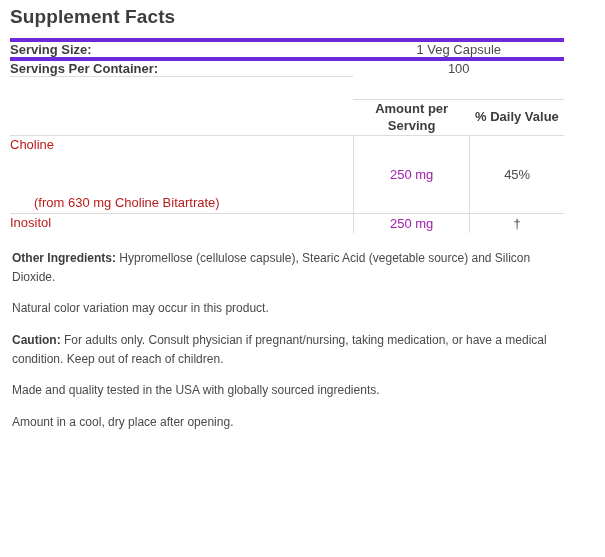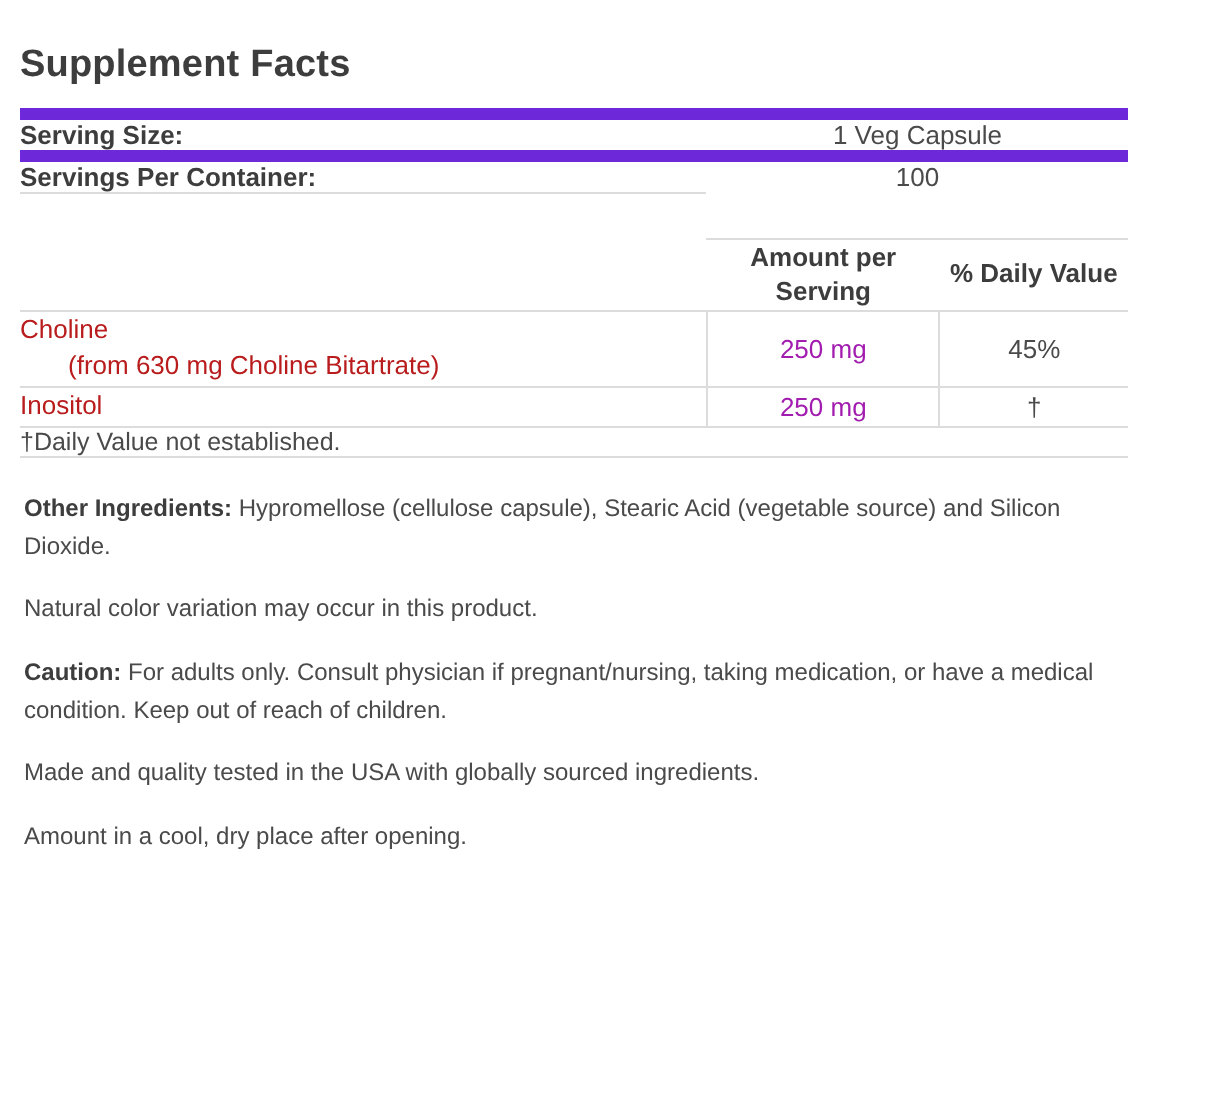--- a/index.html
+++ b/index.html
@@ -11,40 +11,40 @@
     min-height: 557px;
     background: #ffffff;
     font-family: "Liberation Sans", sans-serif;
     color: #4a4a4a;
     font-size: 13px;
     -webkit-font-smoothing: antialiased;
   }
   .page {
     width: 574px;
     box-sizing: border-box;
-    padding: 16px 10px;
+    padding: 0 10px;
   }
   .sf-title {
     font-size: 19px;
     font-weight: bold;
     color: #3d3d3d;
     padding: 6px 0 10px 0;
     letter-spacing: 0.1px;
   }
   table.facts {
     width: 100%;
     border-collapse: collapse;
     table-layout: fixed;
   }
   table.facts td, table.facts th {
     padding: 0;
     vertical-align: middle;
   }
   .rowline td {
-    border-top: 6px solid #6d28d9;
+    border-top: 4px solid #6d28d9;
   }
   .cell-label {
     padding: 10px 4px 10px 2px;
     font-weight: bold;
     color: #3d3d3d;
     font-size: 13px;
   }
   .cell-value {
     padding: 10px 4px;
     text-align: center;
@@ -69,20 +69,21 @@
   }
   .nutrient-name {
     padding: 11px 4px 11px 2px;
     color: #b91c1c;
     font-size: 13px;
     line-height: 1.45;
   }
   .nutrient-sub {
     display: block;
     padding-left: 24px;
+    margin-top: 40px;
   }
   .nutrient-amt {
     padding: 11px 4px;
     text-align: center;
     color: #a21caf;
     border-left: 1px solid #dcdcdc;
     border-right: 1px solid #dcdcdc;
     font-size: 13px;
   }
   .nutrient-dv {
@@ -159,23 +160,20 @@
         <td class="nutrient-amt">250 mg</td>
         <td class="nutrient-dv">45%</td>
       </tr>
       <tr class="row-div">
         <td class="nutrient-name">
           <span>Inositol</span>
         </td>
         <td class="nutrient-amt">250 mg</td>
         <td class="nutrient-dv">†</td>
       </tr>
-      <tr class="footnote-row">
-        <td colspan="3">†Daily Value not established.</td>
-      </tr>
     </tbody>
   </table>
 
   <p class="para first"><b>Other Ingredients:</b><span> Hypromellose (cellulose capsule), Stearic Acid (vegetable source) and Silicon Dioxide.</span></p>
 
 
   <p class="para"><span>Natural color variation may occur in this product.</span></p>
 
   <p class="para"><b>Caution:</b><span> For adults only. Consult physician if pregnant/nursing, taking medication, or have a medical condition. Keep out of reach of children.</span></p>
 

